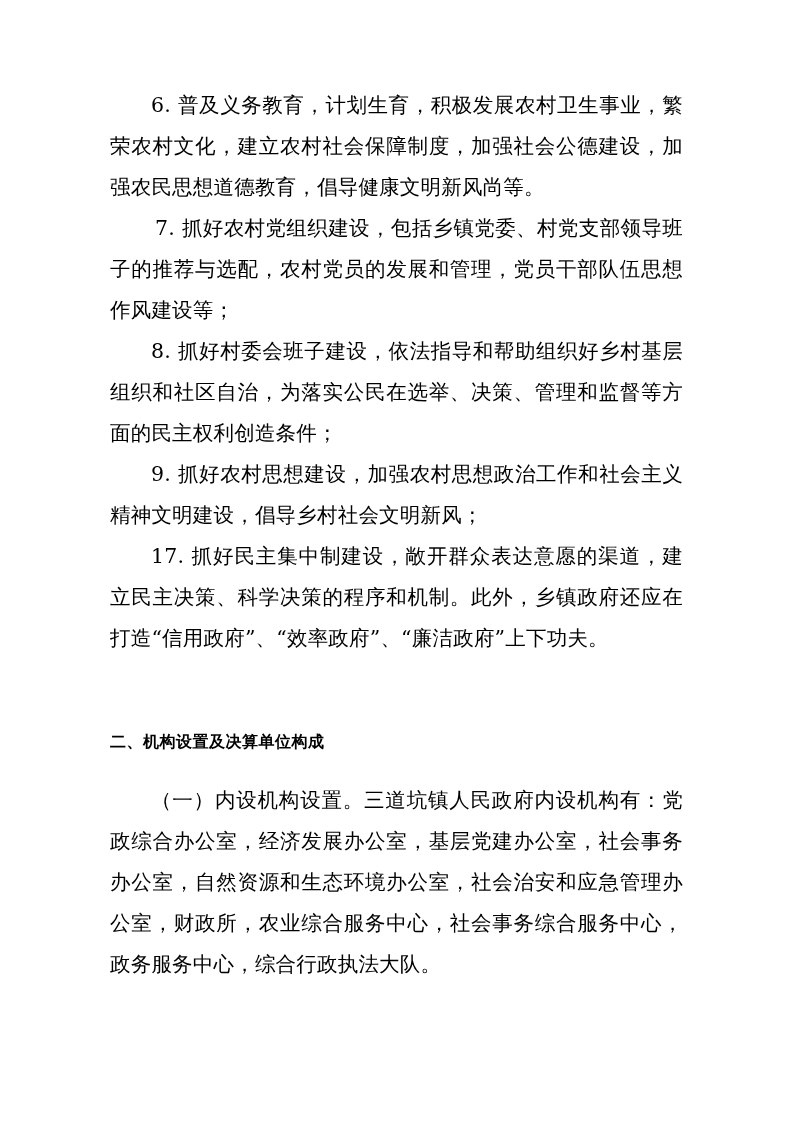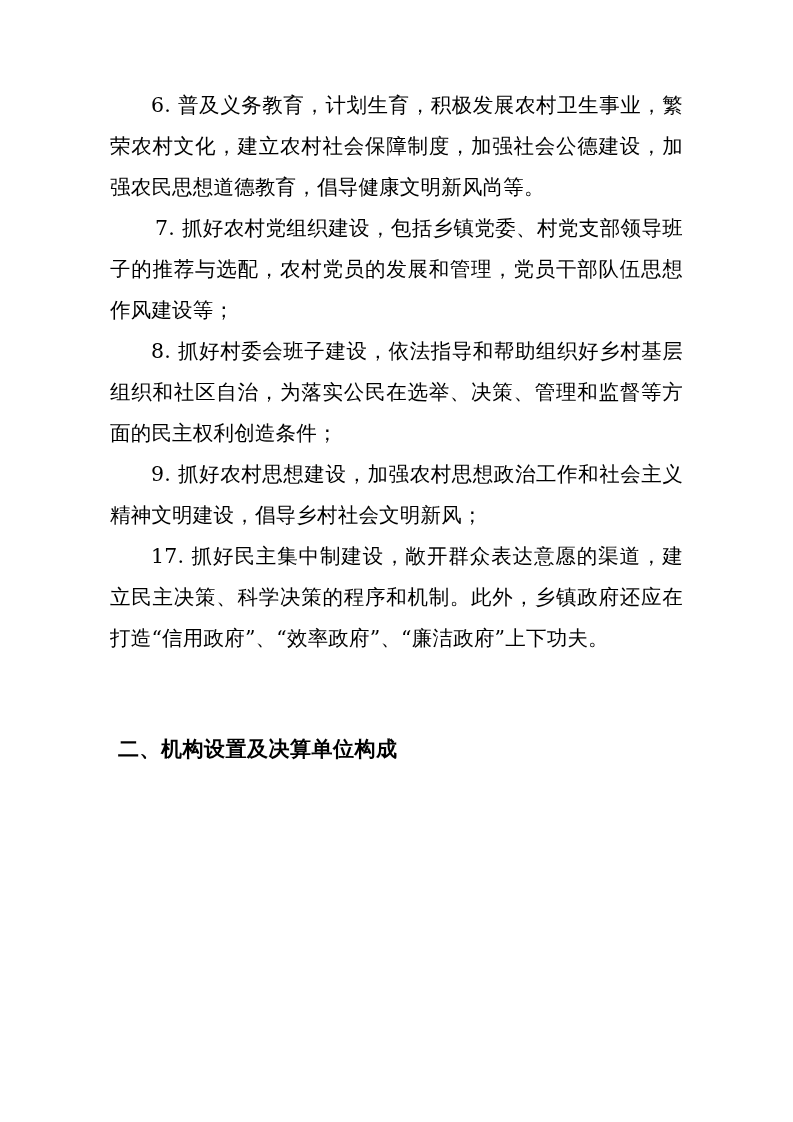--- a/index.html
+++ b/index.html
@@ -31,24 +31,24 @@
   }
   p.para {
     margin: 0;
     text-indent: 2em;
   }
   p.para-tight {
     margin: 0;
     text-indent: 2.2em;
   }
   .section-heading {
-    margin: 8px;
+    margin: 0;
     font-weight: bold;
     font-family: "DejaVu Sans", "Liberation Sans", sans-serif;
-    font-size: 21px;
+    font-size: 16px;
     line-height: 41px;
     text-indent: 0;
     letter-spacing: 0.5px;
   }
   .spacer-lg {
     height: 62px;
   }
   .spacer-sm {
     height: 18px;
   }
@@ -68,15 +68,16 @@
     <p class="para">9. 抓好农村思想建设，加强农村思想政治工作和社会主义精神文明建设，倡导乡村社会文明新风；</p>
 
     <p class="para">17. 抓好民主集中制建设，敞开群众表达意愿的渠道，建立民主决策、科学决策的程序和机制。此外，乡镇政府还应在打造“信用政府”、“效率政府”、“廉洁政府”上下功夫。</p>
 
     <div class="spacer-lg"></div>
 
     <p class="section-heading">二、机构设置及决算单位构成</p>
 
     <div class="spacer-sm"></div>
 
+    <p class="para">（一）内设机构设置。三道坑镇人民政府内设机构有：党政综合办公室，经济发展办公室，基层党建办公室，社会事务办公室，自然资源和生态环境办公室，社会治安和应急管理办公室，财政所，农业综合服务中心，社会事务综合服务中心，政务服务中心，综合行政执法大队。</p>
 
   </div>
 </div>
 
 </body></html>

